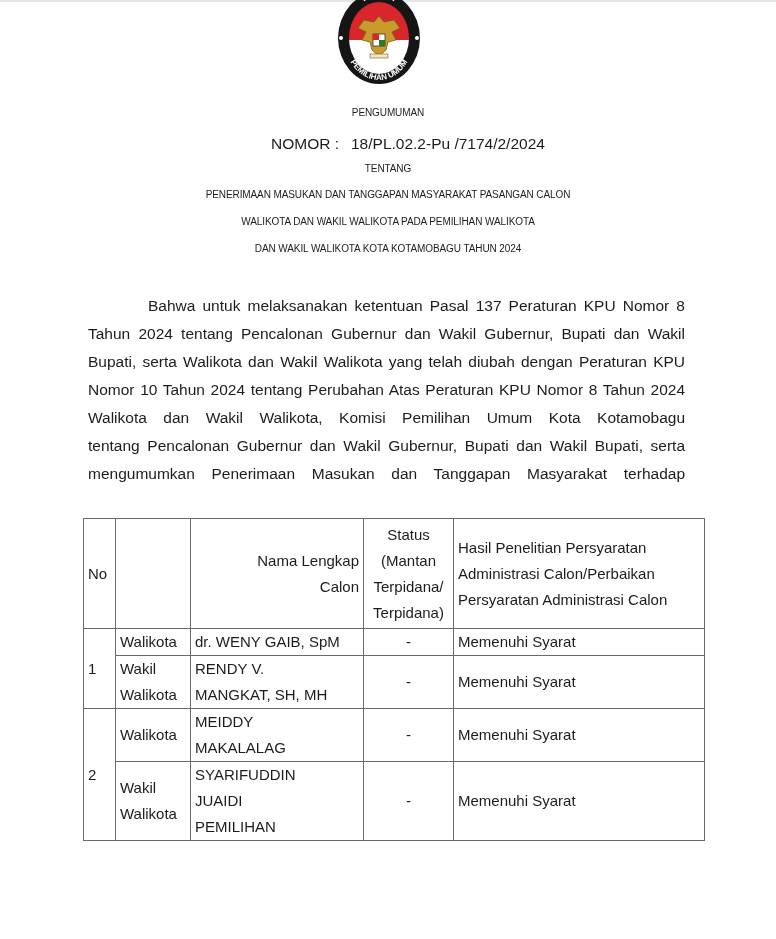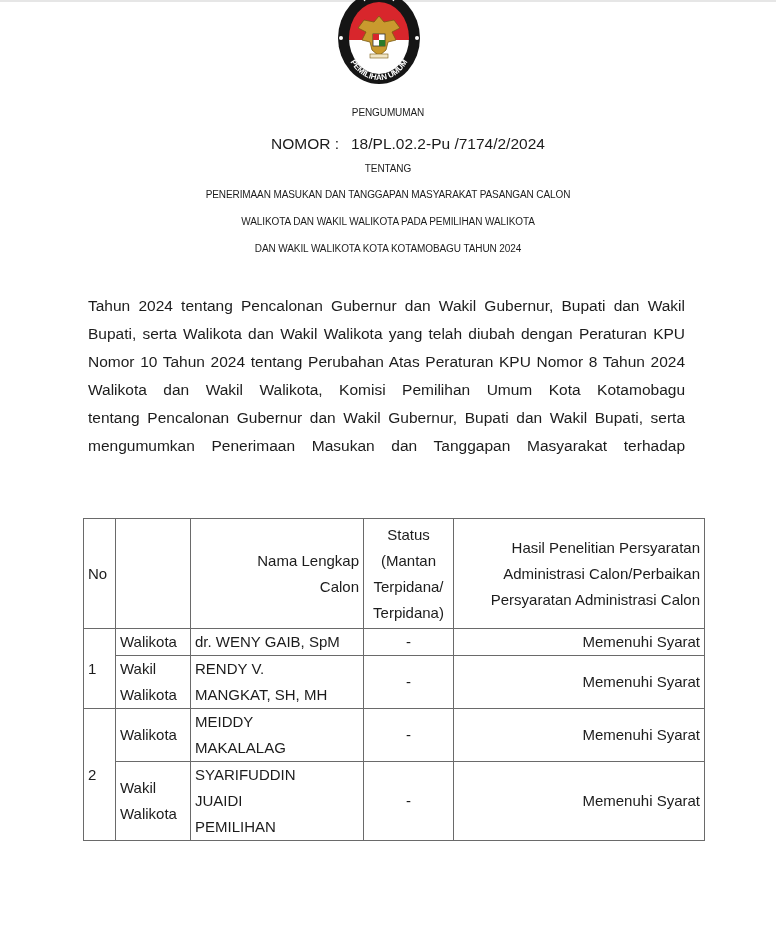--- a/index.html
+++ b/index.html
@@ -13,21 +13,21 @@
     .para { position: absolute; left: 88px; width: 597px; font-size: 15.5px; line-height: 28px; text-align: justify; }
     .para .line { display: block; height: 28px; text-align-last: justify; white-space: nowrap; }
     .para .line.first { padding-left: 60px; }
     .para .line.last { text-align-last: left; }
     table.t { position: absolute; left: 83px; top: 518px; border-collapse: collapse; font-size: 15px; }
     table.t td { border: 1px solid #6a6a6a; padding: 0 4px; vertical-align: middle; line-height: 26px; }
     .c-no { width: 23px; }
     .c-jab { width: 66px; }
     .c-nama { width: 164px; }
     .c-stat { width: 81px; text-align: center; }
-    .c-hasil { width: 242px; text-align: right; }
+    .c-hasil { width: 242px; text-align: left; }
     .hdr td { height: 109px; }
     .ctr { text-align: right; }
   </style>
 </head>
 <body>
 
 <div class="topline"></div>
 
 <div class="logo">
   <svg width="86" height="104" viewBox="0 0 86 104">
@@ -60,20 +60,21 @@
 <div class="nomor">
   <span class="lbl">NOMOR :</span><span>18/PL.02.2-Pu /7174/2/2024</span>
 </div>
 
 <div class="center" style="top:163px">TENTANG</div>
 <div class="center" style="top:189px">PENERIMAAN MASUKAN DAN TANGGAPAN MASYARAKAT PASANGAN CALON</div>
 <div class="center" style="top:216px">WALIKOTA DAN WAKIL WALIKOTA PADA PEMILIHAN WALIKOTA</div>
 <div class="center" style="top:243px">DAN WAKIL WALIKOTA KOTA KOTAMOBAGU TAHUN 2024</div>
 
 <div class="para" style="top:292px">
+  <span class="line first">Bahwa untuk melaksanakan ketentuan Pasal 137 Peraturan KPU Nomor 8</span>
   <span class="line">Tahun 2024 tentang Pencalonan Gubernur dan Wakil Gubernur, Bupati dan Wakil</span>
   <span class="line">Bupati, serta Walikota dan Wakil Walikota yang telah diubah dengan Peraturan KPU</span>
   <span class="line">Nomor 10 Tahun 2024 tentang Perubahan Atas Peraturan KPU Nomor 8 Tahun 2024</span>
   <span class="line">Walikota dan Wakil Walikota, Komisi Pemilihan Umum Kota Kotamobagu</span>
   <span class="line">tentang Pencalonan Gubernur dan Wakil Gubernur,  Bupati dan Wakil Bupati, serta</span>
   <span class="line">mengumumkan Penerimaan Masukan dan Tanggapan Masyarakat terhadap</span>
 </div>
 
 <table class="t">
   <tbody>

